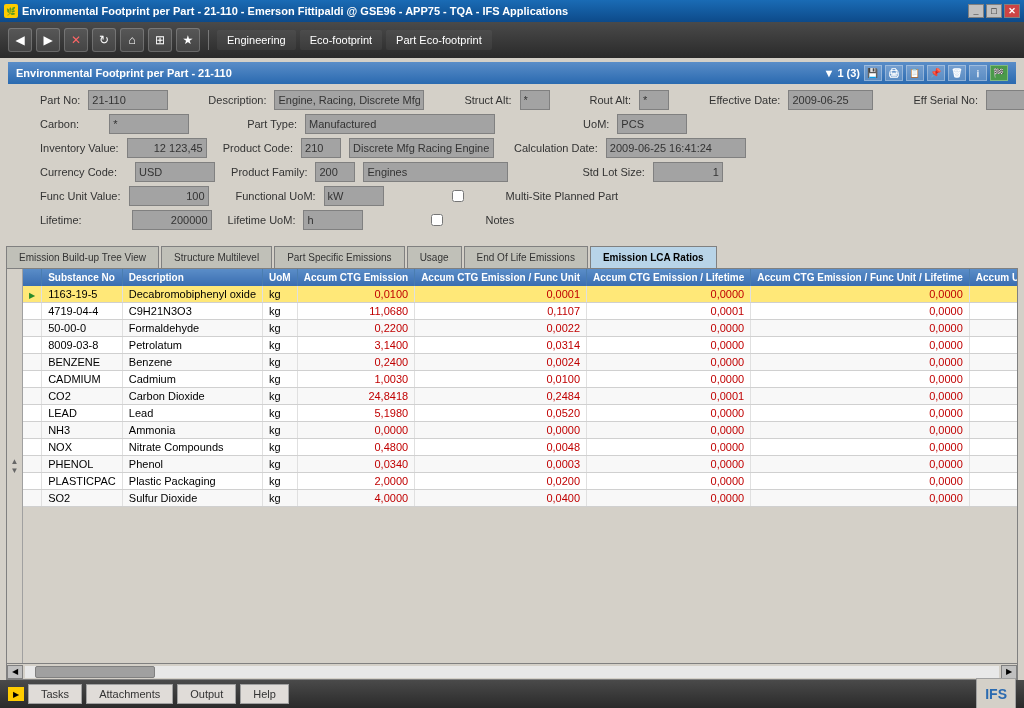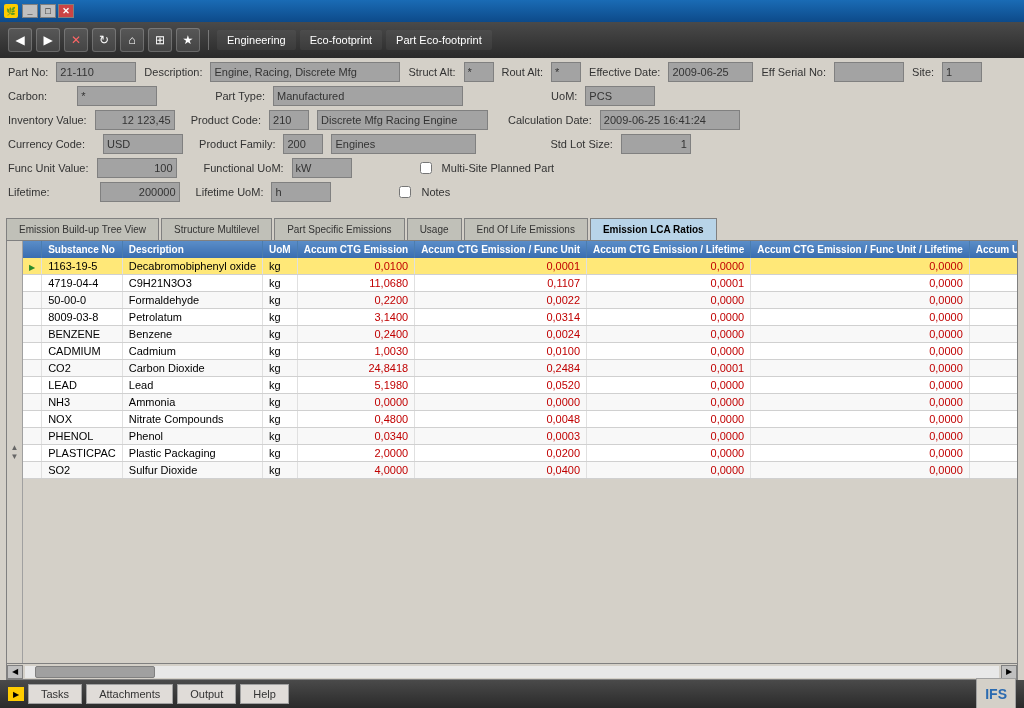--- a/index.html
+++ b/index.html
@@ -66,21 +66,21 @@
       display: flex;
       align-items: center;
       justify-content: space-between;
       margin-bottom: 6px;
     }
     .section-header-icons { display: flex; gap: 3px; }
     .section-icon { width: 18px; height: 16px; background: rgba(255,255,255,0.2); border: 1px solid rgba(255,255,255,0.3); cursor: pointer; font-size: 9px; color: white; display: flex; align-items: center; justify-content: center; }
 
     
     .form-row { display: flex; align-items: center; margin-bottom: 4px; gap: 8px; }
-    .form-label { font-size: 11px; color: #333; white-space: nowrap; }
+    .form-label { font-size: 11px; color: #333; white-space: nowrap; margin-left: 32px; }
     .form-input {
       height: 20px;
       border: 1px solid #808080;
       background: #a3a3a3;
       padding: 1px 3px;
       font-size: 11px;
       color: #333;
     }
 
     
@@ -214,20 +214,21 @@
       flex-direction: column;
       flex: 1;
       overflow: hidden;
     }
   </style>
 </head>
 <body>
 
 <div class="title-bar">
   <div class="title-bar-icon" style="background:#ffcc00; font-size:8px; display:flex;align-items:center;justify-content:center;">🌿</div>
+  <span class="title-bar-text">Environmental Footprint per Part - 21-110 - Emerson Fittipaldi @ GSE96 - APP75 - TQA - IFS Applications</span>
   <div class="title-bar-controls">
     <div class="title-btn">_</div>
     <div class="title-btn">□</div>
     <div class="title-btn" style="background:#cc4444;color:white;">✕</div>
   </div>
 </div>
 
 <div class="toolbar">
   <div class="toolbar-btn">◀</div>
   <div class="toolbar-btn">▶</div>
@@ -238,20 +239,35 @@
   <div class="toolbar-btn">★</div>
   <div class="toolbar-sep"></div>
   <div class="toolbar-menu">Engineering</div>
   <div class="toolbar-menu">Eco-footprint</div>
   <div class="toolbar-menu">Part Eco-footprint</div>
 </div>
 
 <div class="main-content">
   <div class="form-area">
 
+    <div class="section-header">
+      <span>Environmental Footprint per Part - 21-110</span>
+      <div style="display:flex;align-items:center;gap:4px;">
+        <span style="font-size:11px;">▼ <span>1 (3)</span></span>
+        <div class="section-header-icons">
+          <div class="section-icon">💾</div>
+          <div class="section-icon">🖨</div>
+          <div class="section-icon">📋</div>
+          <div class="section-icon">📌</div>
+          <div class="section-icon">🗑</div>
+          <div class="section-icon">ℹ</div>
+          <div class="section-icon" style="background:#4a9a4a;">🏁</div>
+        </div>
+      </div>
+    </div>
 
     <div class="form-row">
       <span class="form-label">Part No:</span>
       <input class="form-input" style="width: 80px;" value="21-110" readonly="">
       <span class="form-label">Description:</span>
       <input class="form-input" style="width: 190px;" value="Engine, Racing, Discrete Mfg">
       <span class="form-label">Struct Alt:</span>
       <input class="form-input" style="width: 30px;" value="*">
       <span class="form-label">Rout Alt:</span>
       <input class="form-input" style="width: 30px;" value="*">
@@ -270,21 +286,21 @@
       <input class="form-input" style="width: 190px;" value="Manufactured">
       <span class="form-label" style="margin-left:80px;">UoM:</span>
       <input class="form-input" style="width: 70px;" value="PCS">
     </div>
 
     <div class="form-row">
       <span class="form-label">Inventory Value:</span>
       <input class="form-input" style="width: 80px; text-align: right;" value="12 123,45">
       <span class="form-label" style="margin-left:8px;">Product Code:</span>
       <input class="form-input" style="width: 40px;" value="210">
-      <input class="form-input" style="width: 171px;" value="Discrete Mfg Racing Engine">
+      <input class="form-input" style="width: 145px;" value="Discrete Mfg Racing Engine">
       <span class="form-label" style="margin-left:12px;">Calculation Date:</span>
       <input class="form-input" style="width: 140px;" value="2009-06-25 16:41:24">
     </div>
 
     <div class="form-row">
       <span class="form-label">Currency Code:</span>
       <input class="form-input" style="width: 80px; margin-left: 10px;" value="USD">
       <span class="form-label" style="margin-left:8px;">Product Family:</span>
       <input class="form-input" style="width: 40px;" value="200">
       <input class="form-input" style="width: 145px;" value="Engines">

